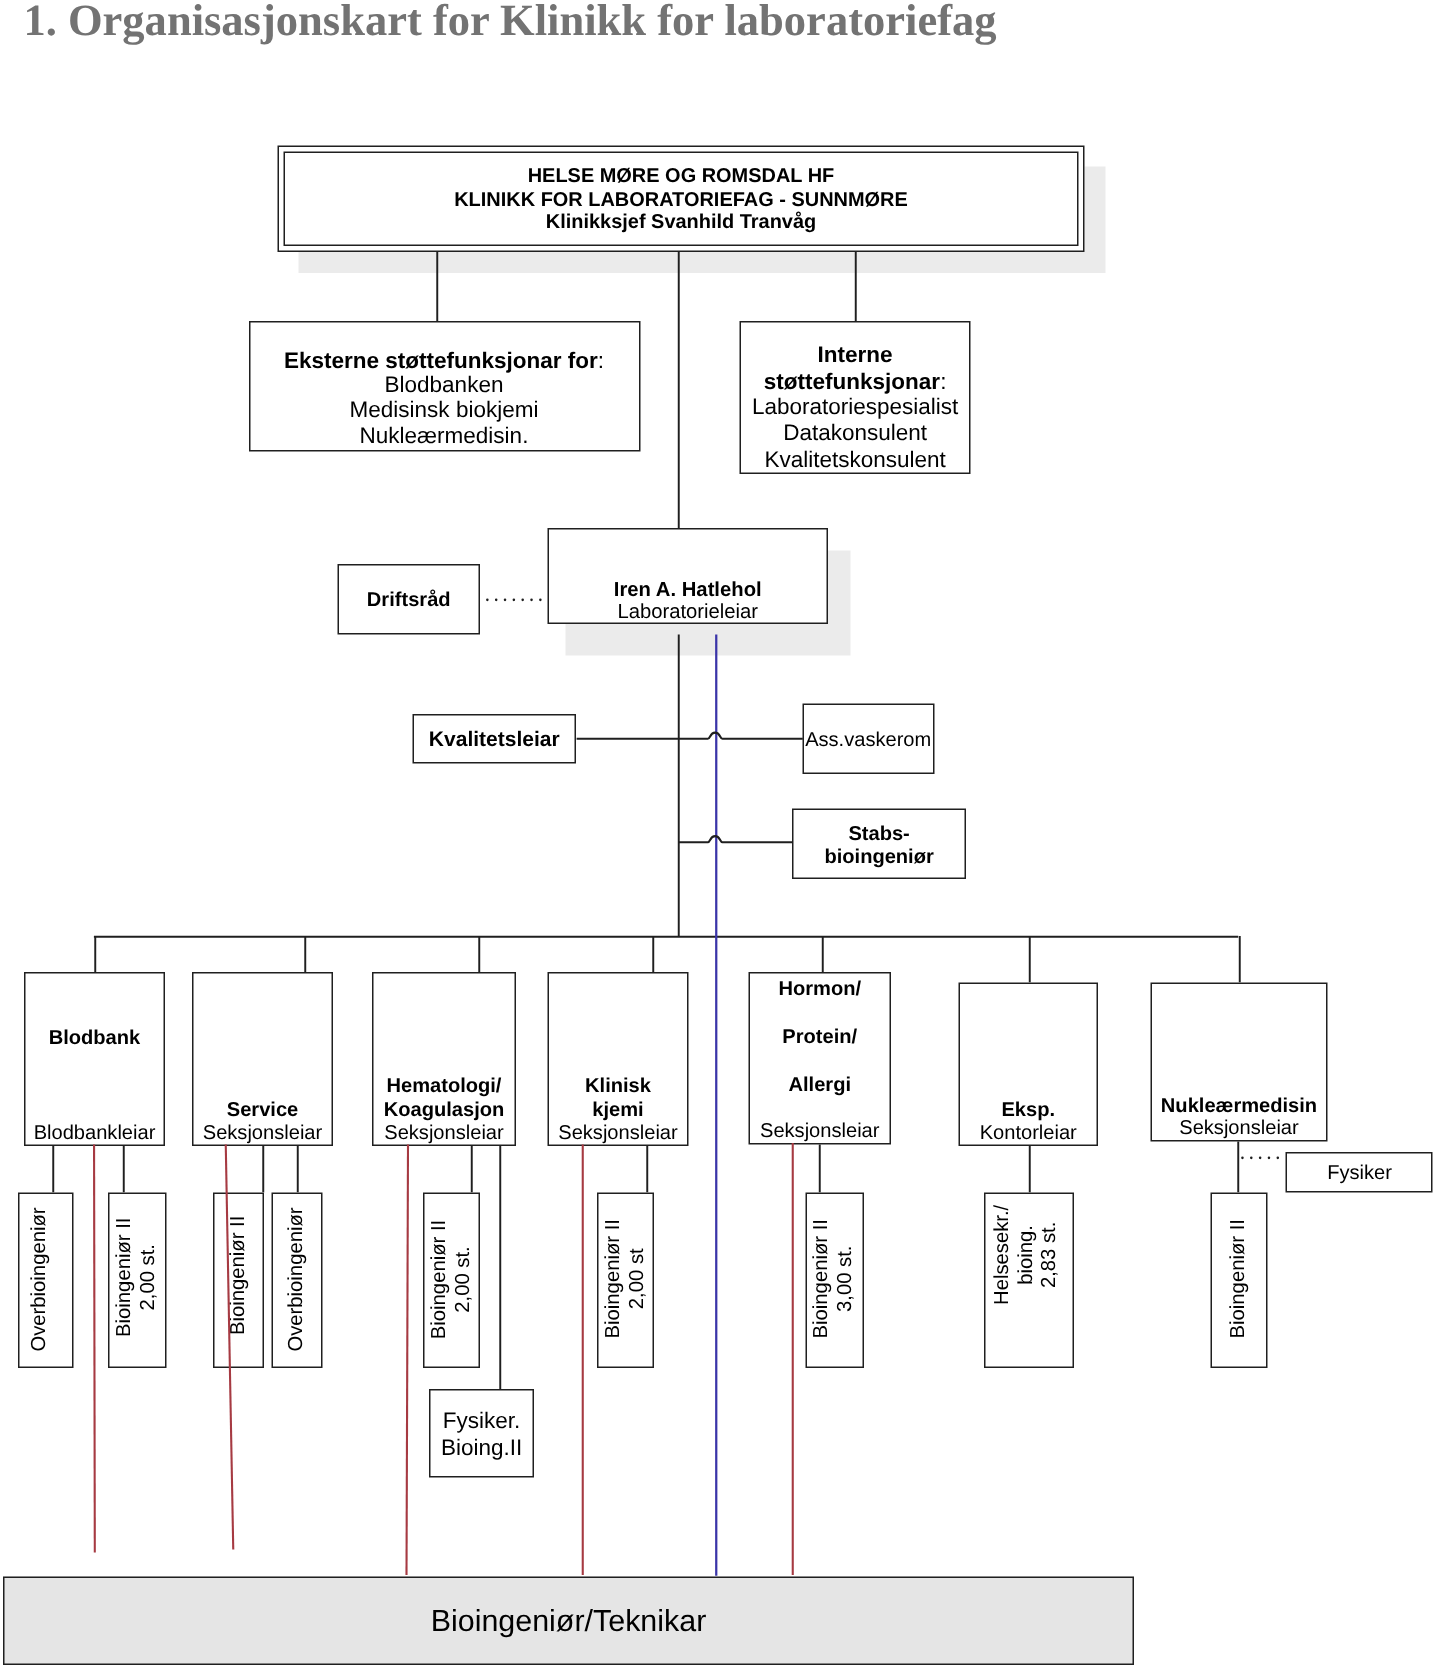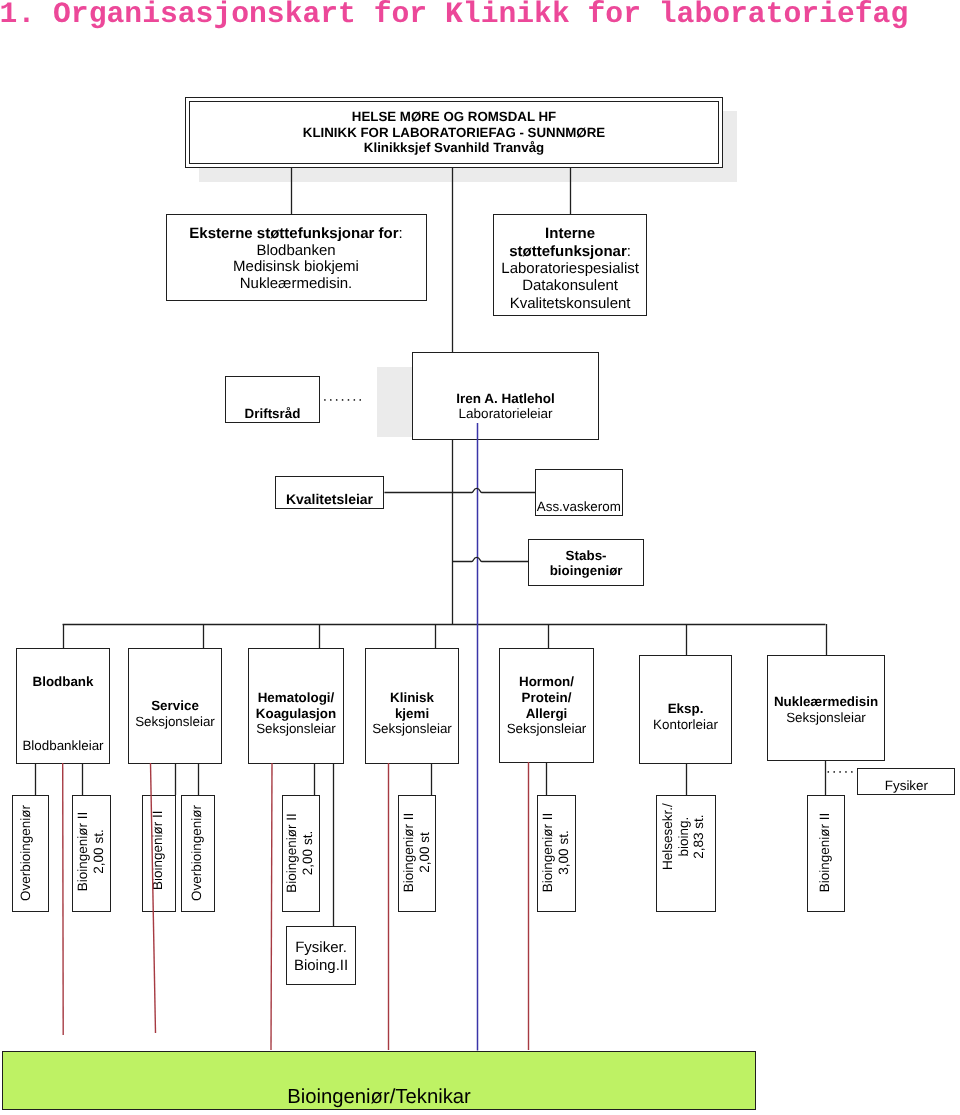--- a/index.html
+++ b/index.html
@@ -1,27 +1,27 @@
 <!DOCTYPE html>
 <html><head>
 <meta charset="utf-8">
 <title>Organisasjonskart</title>
 <style>
   html,body{margin:0;padding:0;background:#ffffff;}
   #page{position:relative;width:960px;height:1115px;overflow:hidden;background:#ffffff;
         font-family:"Liberation Sans",sans-serif;
         -webkit-font-smoothing:antialiased;text-rendering:geometricPrecision;
         will-change:transform;filter:opacity(1);}
-  #title{position:absolute;left:-0.4px;top:-0.7px;font-family:Liberation Mono, monospace;
-         font-weight:bold;font-size:29.7px;line-height:30px;color:#ec4899;white-space:nowrap;}
+  #title{position:absolute;left:-0.4px;top:-0.7px;font-family:Liberation Serif, serif;
+         font-weight:bold;font-size:29.7px;line-height:30px;color:#737373;white-space:nowrap;padding-left:16px;}
   .shadow{position:absolute;background:#ebebeb;}
   .bx{position:absolute;box-sizing:border-box;border:1.3px solid #1f1f1f;background:#fff;
-      display:flex;flex-direction:column;align-items:center;justify-content:center;
+      display:flex;flex-direction:column;align-items:center;justify-content:flex-end;
       font-size:13.4px;line-height:15.7px;color:#000;text-align:center;}
-  .bx.center{justify-content:flex-end;}
+  .bx.center{justify-content:center;}
   .bx.dbl{border:1.3px solid #1f1f1f;padding:2.6px;}
   .bx.dbl > .inner{box-sizing:border-box;border:1.3px solid #1f1f1f;width:100%;height:100%;
       display:flex;flex-direction:column;align-items:center;justify-content:center;}
   .b{font-weight:bold;}
   .vtext{position:absolute;box-sizing:border-box;border:1.3px solid #1f1f1f;background:#fff;}
   .vtext > span{position:absolute;left:50%;top:50%;transform:translate(-50%,-50%) rotate(-90deg);
       white-space:nowrap;font-size:13.5px;line-height:15.7px;text-align:center;color:#000;}
   svg#wires,svg#wires-top{position:absolute;left:0;top:0;}
 </style>
 </head>
@@ -80,21 +80,21 @@
     <div><span class="b">støttefunksjonar</span><span>:</span></div>
     <div>Laboratoriespesialist</div>
     <div>Datakonsulent</div>
     <div>Kvalitetskonsulent</div>
   </div>
 
   <div class="bx center" style="left:225.4px;top:375.9px;width:94.2px;height:47.3px;font-size:13.4px;">
     <div class="b">Driftsråd</div>
   </div>
 
-  <div class="bx" style="left:365px;top:352px;width:187px;height:88px;padding-top:19.5px;font-size:13.5px;line-height:15.2px;margin-left:47px;">
+  <div class="bx" style="left:365px;top:352px;width:187px;height:64px;padding-top:19.5px;font-size:13.5px;line-height:15.2px;">
     <div class="b">Iren A. Hatlehol</div>
     <div>Laboratorieleiar</div>
   </div>
 
   <div class="bx center" style="left:274.6px;top:476.3px;width:109.8px;height:32.5px;font-size:14px;">
     <div class="b">Kvalitetsleiar</div>
   </div>
 
   <div class="bx center" style="left:534.8px;top:469.2px;width:88px;height:46.7px;font-size:13.4px;">
     <div>Ass.vaskerom</div>
@@ -107,21 +107,21 @@
 
   <div class="bx center" style="left:857.4px;top:768px;width:98px;height:27px;font-size:13.4px;">
     <div>Fysiker</div>
   </div>
 
   <div class="bx center" style="left:285.8px;top:926.2px;width:70.5px;height:58.5px;font-size:15px;line-height:18px;padding-top:3px;justify-content:center;">
     <div>Fysiker.</div>
     <div>Bioing.II</div>
   </div>
 
-  <div class="bx center" style="left:2px;top:1051px;width:754px;height:59px;background:#bef264;font-size:20.3px;line-height:24px;">
+  <div class="bx center" style="left:2px;top:1051px;width:754px;height:59px;background:#e5e5e5;font-size:20.3px;line-height:24px;">
     <div>Bioingeniør/Teknikar</div>
   </div>
 
   <div id="sections-host">
       <div class="bx" style="left: 16px; top: 648px; width: 94px; height: 116px; padding-top: 15px; gap: 48px;">
         <div class="b">Blodbank</div>
         <div>Blodbankleiar</div>
       </div>
       <div class="bx" style="left: 128px; top: 648px; width: 94px; height: 116px; padding-top: 15px;">
         <div class="b">Service</div>
@@ -130,21 +130,21 @@
       <div class="bx" style="left: 248px; top: 648px; width: 96px; height: 116px; padding-top: 15px;">
         <div class="b">Hematologi/</div>
         <div class="b">Koagulasjon</div>
         <div>Seksjonsleiar</div>
       </div>
       <div class="bx" style="left: 365px; top: 648px; width: 94px; height: 116px; padding-top: 15px;">
         <div class="b">Klinisk</div>
         <div class="b">kjemi</div>
         <div>Seksjonsleiar</div>
       </div>
-      <div class="bx" style="left: 499px; top: 648px; width: 95px; height: 115px; ">
+      <div class="bx" style="left: 499px; top: 648px; width: 95px; height: 115px;  gap: 16px;">
         <div class="b">Hormon/</div>
         <div class="b">Protein/</div>
         <div class="b">Allergi</div>
         <div>Seksjonsleiar</div>
       </div>
       <div class="bx" style="left: 639px; top: 655px; width: 93px; height: 109px; padding-top: 15px;">
         <div class="b">Eksp.</div>
         <div>Kontorleiar</div>
       </div>
       <div class="bx" style="left: 767px; top: 655px; width: 118px; height: 106px; padding-top: 4px;">

